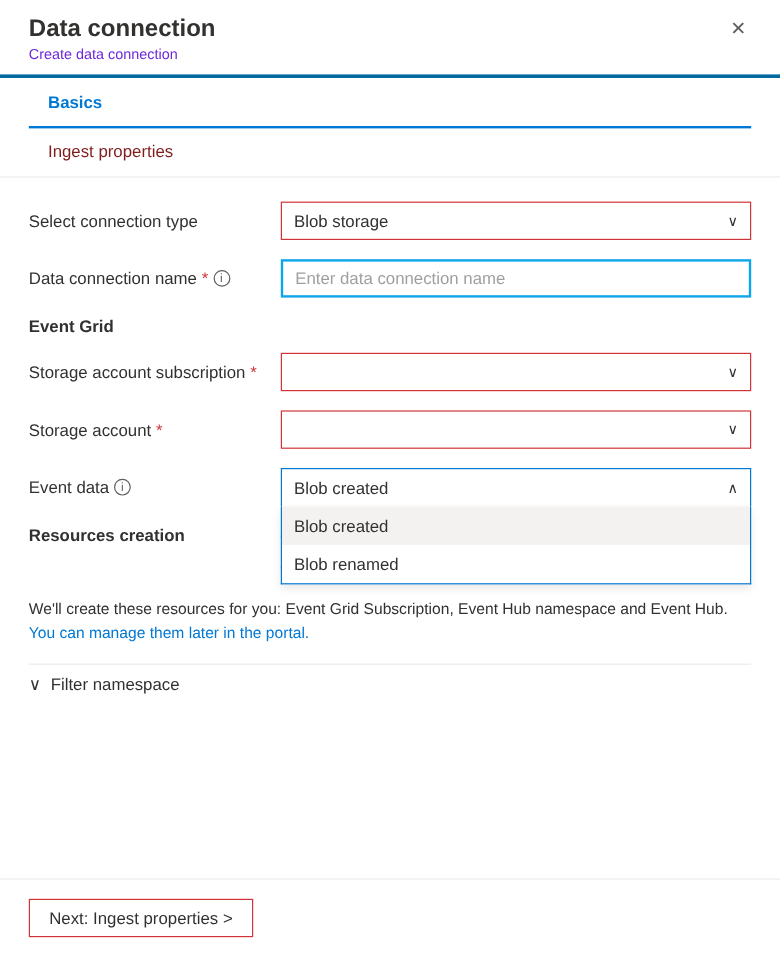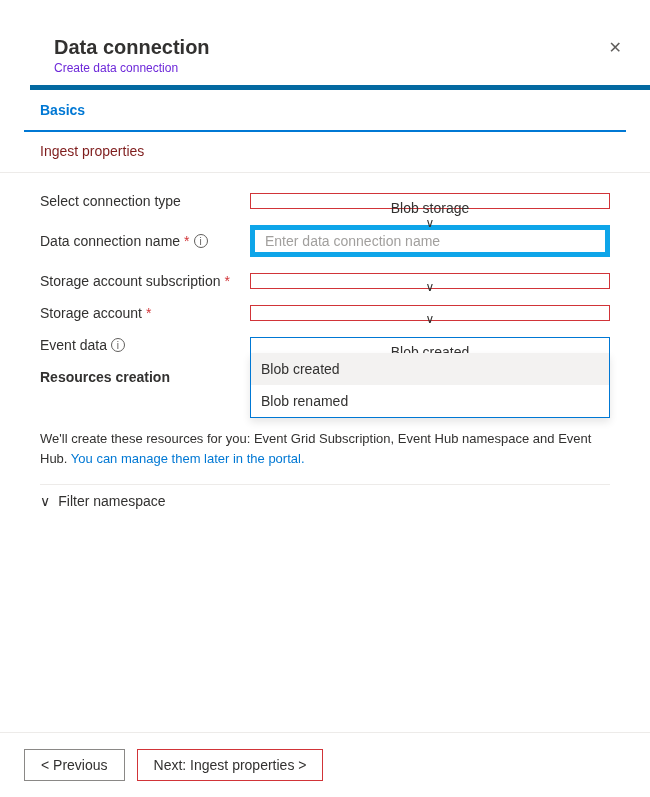--- a/index.html
+++ b/index.html
@@ -15,26 +15,25 @@
     }
     .dialog {
       background: #fff;
       width: 650px;
       min-height: 797px;
       position: relative;
       display: flex;
       flex-direction: column;
     }
     .dialog-header {
-      padding: 36px 24px 10px 24px;
-      border-bottom: 5px solid #0369a1;
+      padding: 13px 24px 10px 24px;
+      border-bottom: 3px solid #0369a1;
       display: flex;
       justify-content: space-between;
       align-items: flex-start;
-      margin-left: 30px;
     }
     .dialog-title {
       font-size: 20px;
       font-weight: 600;
       color: #323130;
     }
     .dialog-subtitle {
       font-size: 12px;
       color: #6d28d9;
       margin-top: 2px;
@@ -62,21 +61,21 @@
       cursor: pointer;
       border-bottom: 2px solid transparent;
       margin-bottom: -1px;
     }
     .tab.active {
       color: #0078d4;
       border-bottom: 2px solid #0078d4;
       font-weight: 600;
     }
     .content {
-      padding: 20px 40px;
+      padding: 20px 24px;
       flex: 1;
     }
     .form-row {
       display: flex;
       align-items: center;
       margin-bottom: 16px;
     }
     .form-label {
       width: 210px;
       font-size: 14px;
@@ -108,31 +107,30 @@
       width: 100%;
       border: 1px solid #d13438;
       padding: 6px 10px;
       font-size: 14px;
       color: #323130;
       background: #fff;
       cursor: pointer;
       display: flex;
       justify-content: space-between;
       align-items: center;
-      height: 16px;
+      height: 32px;
       position: relative;
-      flex-direction: column;
     }
     .select-box.blue-border {
       border: 1px solid #0078d4;
       border-bottom: none;
     }
     .input-box {
       width: 100%;
-      border: 5px solid #0ea5e9;
+      border: 2px solid #0ea5e9;
       padding: 6px 10px;
       font-size: 14px;
       color: #a19f9d;
       background: #fff;
       height: 32px;
       outline: none;
     }
     .input-box::placeholder { color: #a19f9d; }
     .chevron {
       font-size: 12px;
@@ -296,20 +294,21 @@
       <div class="form-label">
         <span>Data connection name</span>
         <span class="required"> *</span>
         <span class="info-icon">i</span>
       </div>
       <div class="form-control">
         <input class="input-box" type="text" placeholder="Enter data connection name" style="">
       </div>
     </div>
 
+    <div class="section-title">Event Grid</div>
 
     <div class="form-row">
       <div class="form-label">
         <span>Storage account subscription</span>
         <span class="required"> *</span>
       </div>
       <div class="form-control">
         <div class="select-box">
           <span></span>
           <span class="chevron">∨</span>
@@ -374,16 +373,15 @@
     </div>
 
     <div class="filter-section">
       <span>∨</span>
       <span>Filter namespace</span>
     </div>
 
   </div>
 
   <div class="footer">
-    <button class="btn">&lt; Previous</button>
     <button class="btn btn-primary">Next: Ingest properties &gt;</button>
   </div>
 </div>
 
 </body></html>

